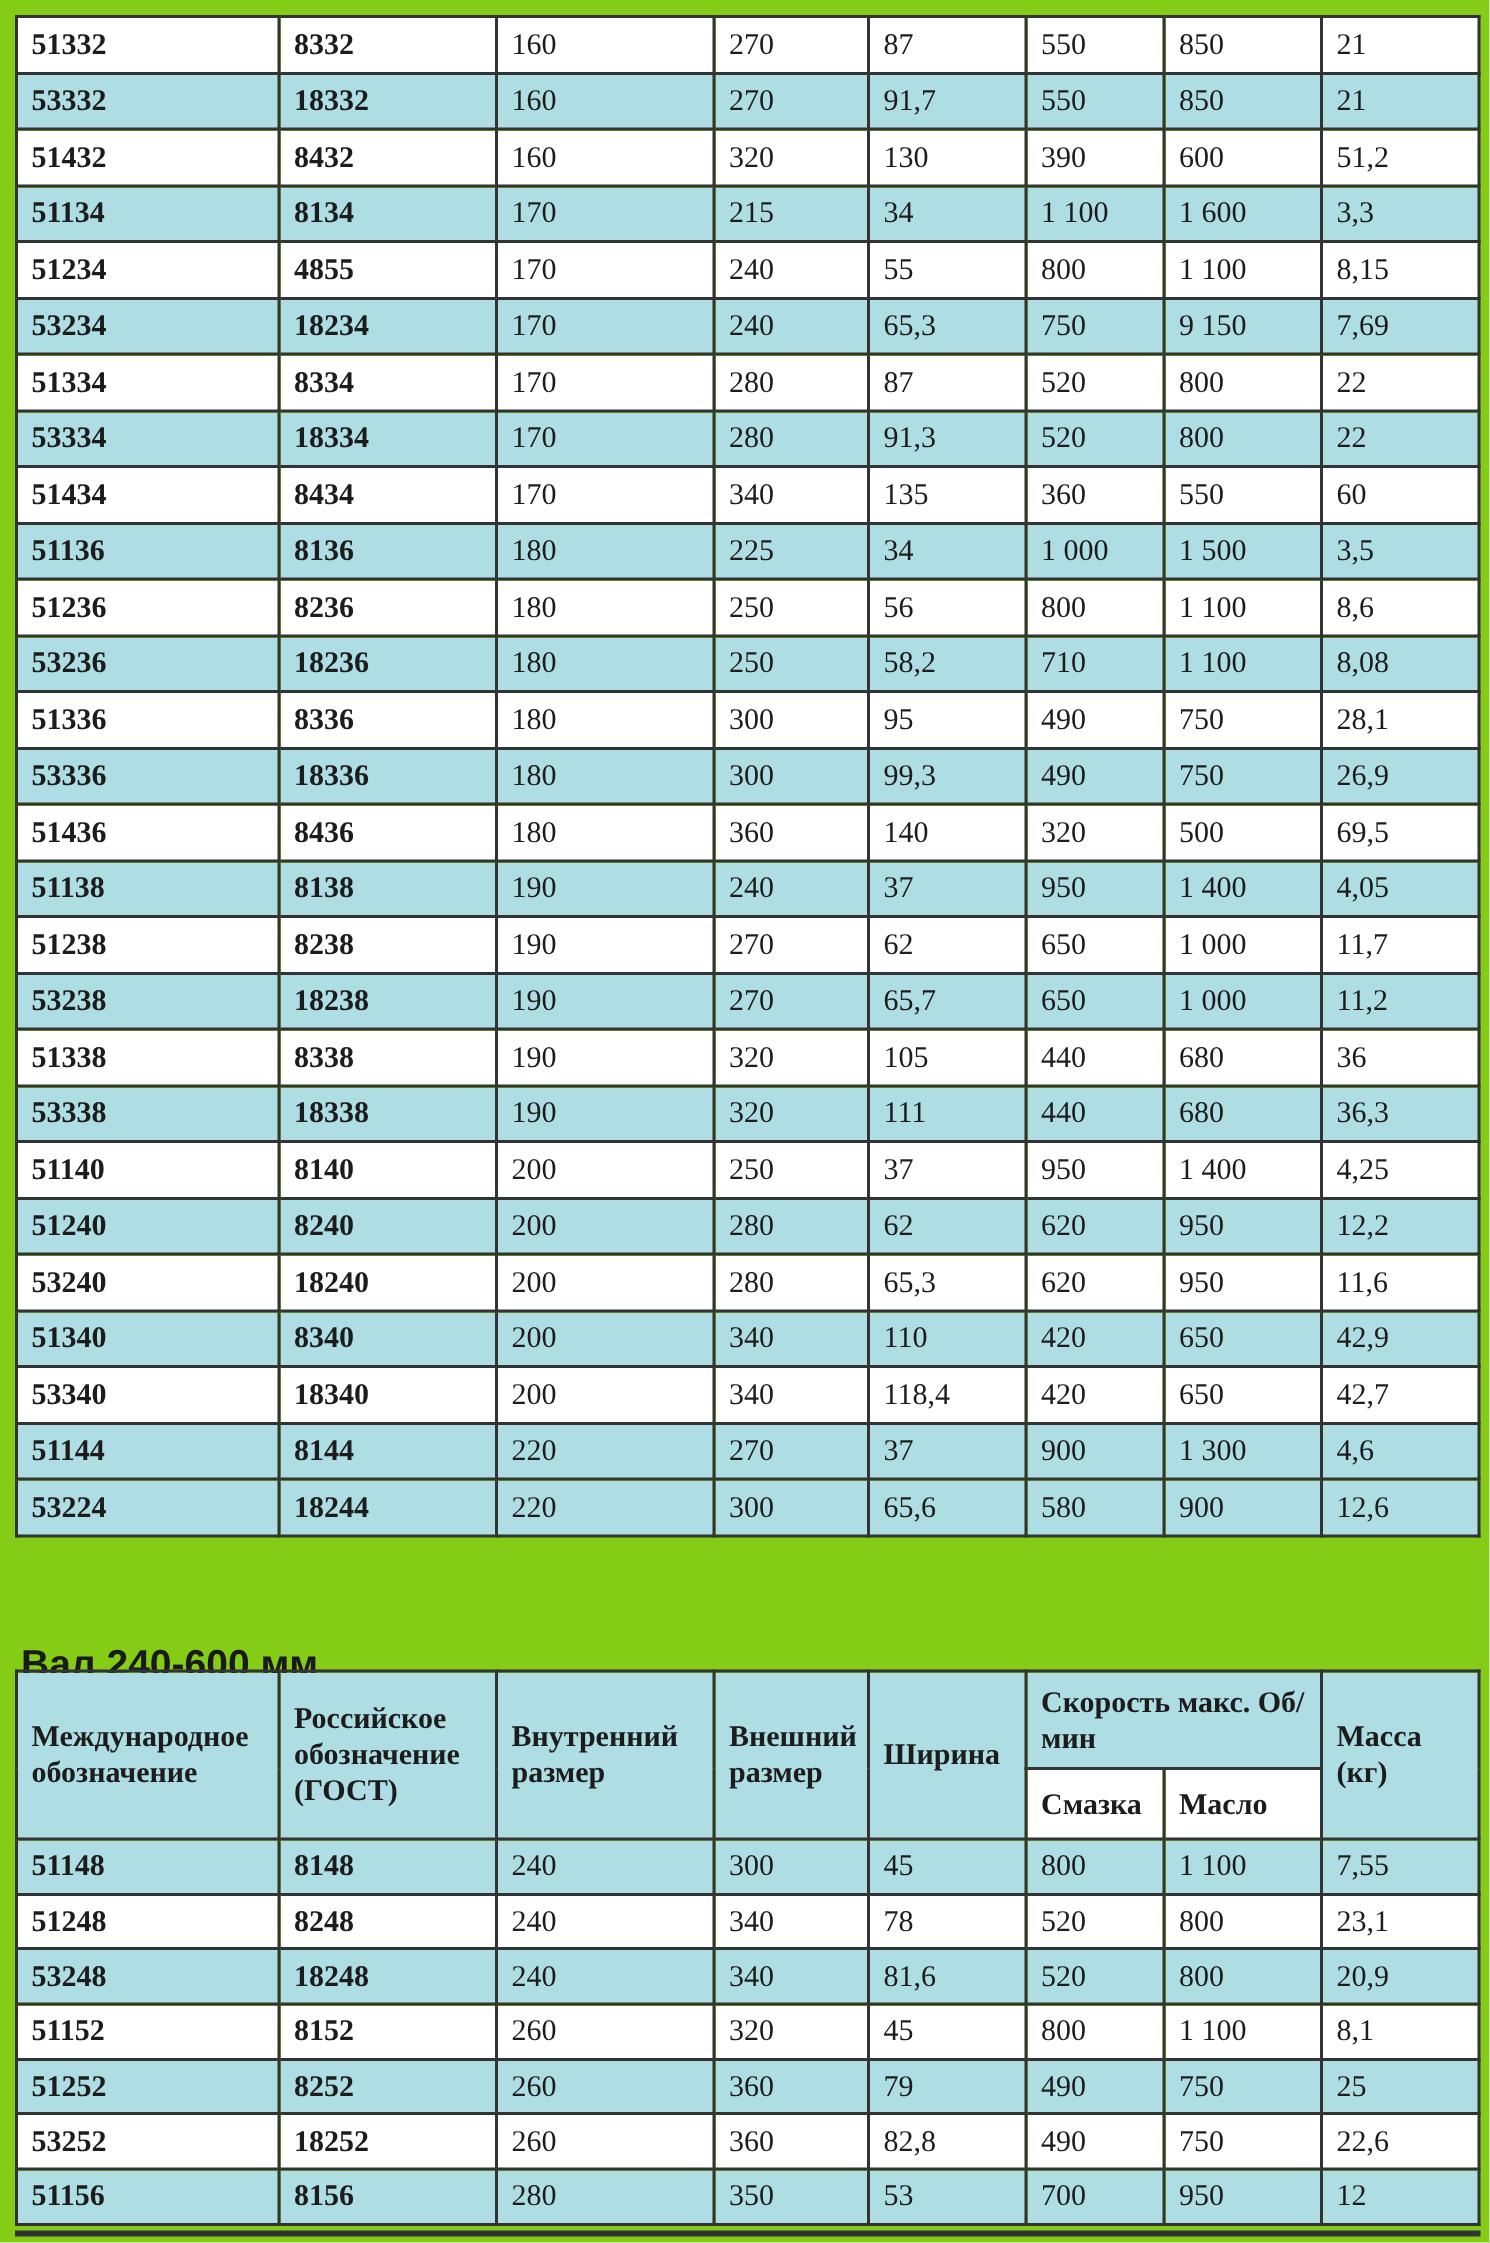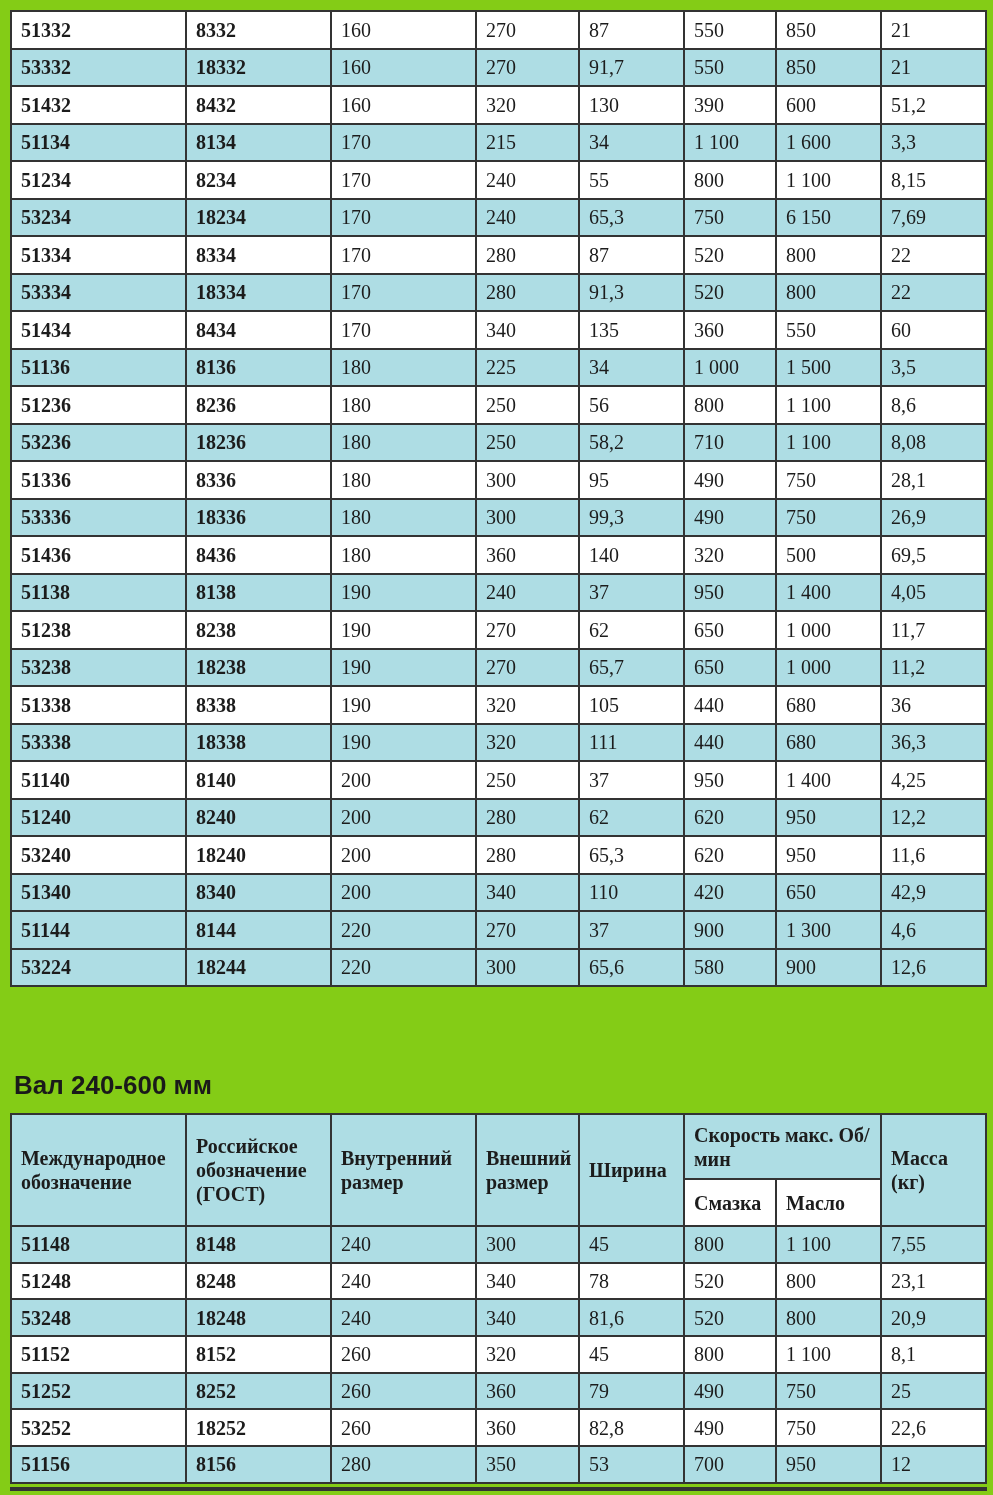--- a/index.html
+++ b/index.html
@@ -39,21 +39,21 @@
   th{font-weight:bold;background:var(--alt);}
   th.sub{font-weight:bold;background:#ffffff;}
   #t1{top:10px;}
   #t1 tr{height:37.5px;}
   #t2{top:1113px;}
   #t2 thead tr.hr1{height:65px;}
   #t2 thead tr.hr2{height:47px;}
   #t2 tbody tr{height:36.7px;}
   .heading{
     position:absolute;
-    left:14px;top:1070px;
+    left:14px;top:1094px;
     font-family:"Liberation Sans", sans-serif;
     font-weight:bold;
     font-size:26px;
     color:#1a1a1a;
     white-space:nowrap;
   }
   .cut-line{
     position:absolute;
     left:10px;top:1487px;
     width:977px;height:4px;
@@ -112,36 +112,36 @@
           <td class="b">8134</td>
           <td>170</td>
           <td>215</td>
           <td>34</td>
           <td>1 100</td>
           <td>1 600</td>
           <td>3,3</td>
         </tr>
         <tr>
           <td class="b">51234</td>
-          <td class="b">8234</td>
+          <td class="b">4855</td>
           <td>170</td>
           <td>240</td>
           <td>55</td>
           <td>800</td>
           <td>1 100</td>
           <td>8,15</td>
         </tr>
         <tr class="alt">
           <td class="b">53234</td>
           <td class="b">18234</td>
           <td>170</td>
           <td>240</td>
           <td>65,3</td>
           <td>750</td>
-          <td>6 150</td>
+          <td>9 150</td>
           <td>7,69</td>
         </tr>
         <tr>
           <td class="b">51334</td>
           <td class="b">8334</td>
           <td>170</td>
           <td>280</td>
           <td>87</td>
           <td>520</td>
           <td>800</td>
@@ -309,20 +309,30 @@
         </tr>
         <tr class="alt">
           <td class="b">51340</td>
           <td class="b">8340</td>
           <td>200</td>
           <td>340</td>
           <td>110</td>
           <td>420</td>
           <td>650</td>
           <td>42,9</td>
+        </tr>
+        <tr>
+          <td class="b">53340</td>
+          <td class="b">18340</td>
+          <td>200</td>
+          <td>340</td>
+          <td>118,4</td>
+          <td>420</td>
+          <td>650</td>
+          <td>42,7</td>
         </tr>
         <tr class="alt">
           <td class="b">51144</td>
           <td class="b">8144</td>
           <td>220</td>
           <td>270</td>
           <td>37</td>
           <td>900</td>
           <td>1 300</td>
           <td>4,6</td>

